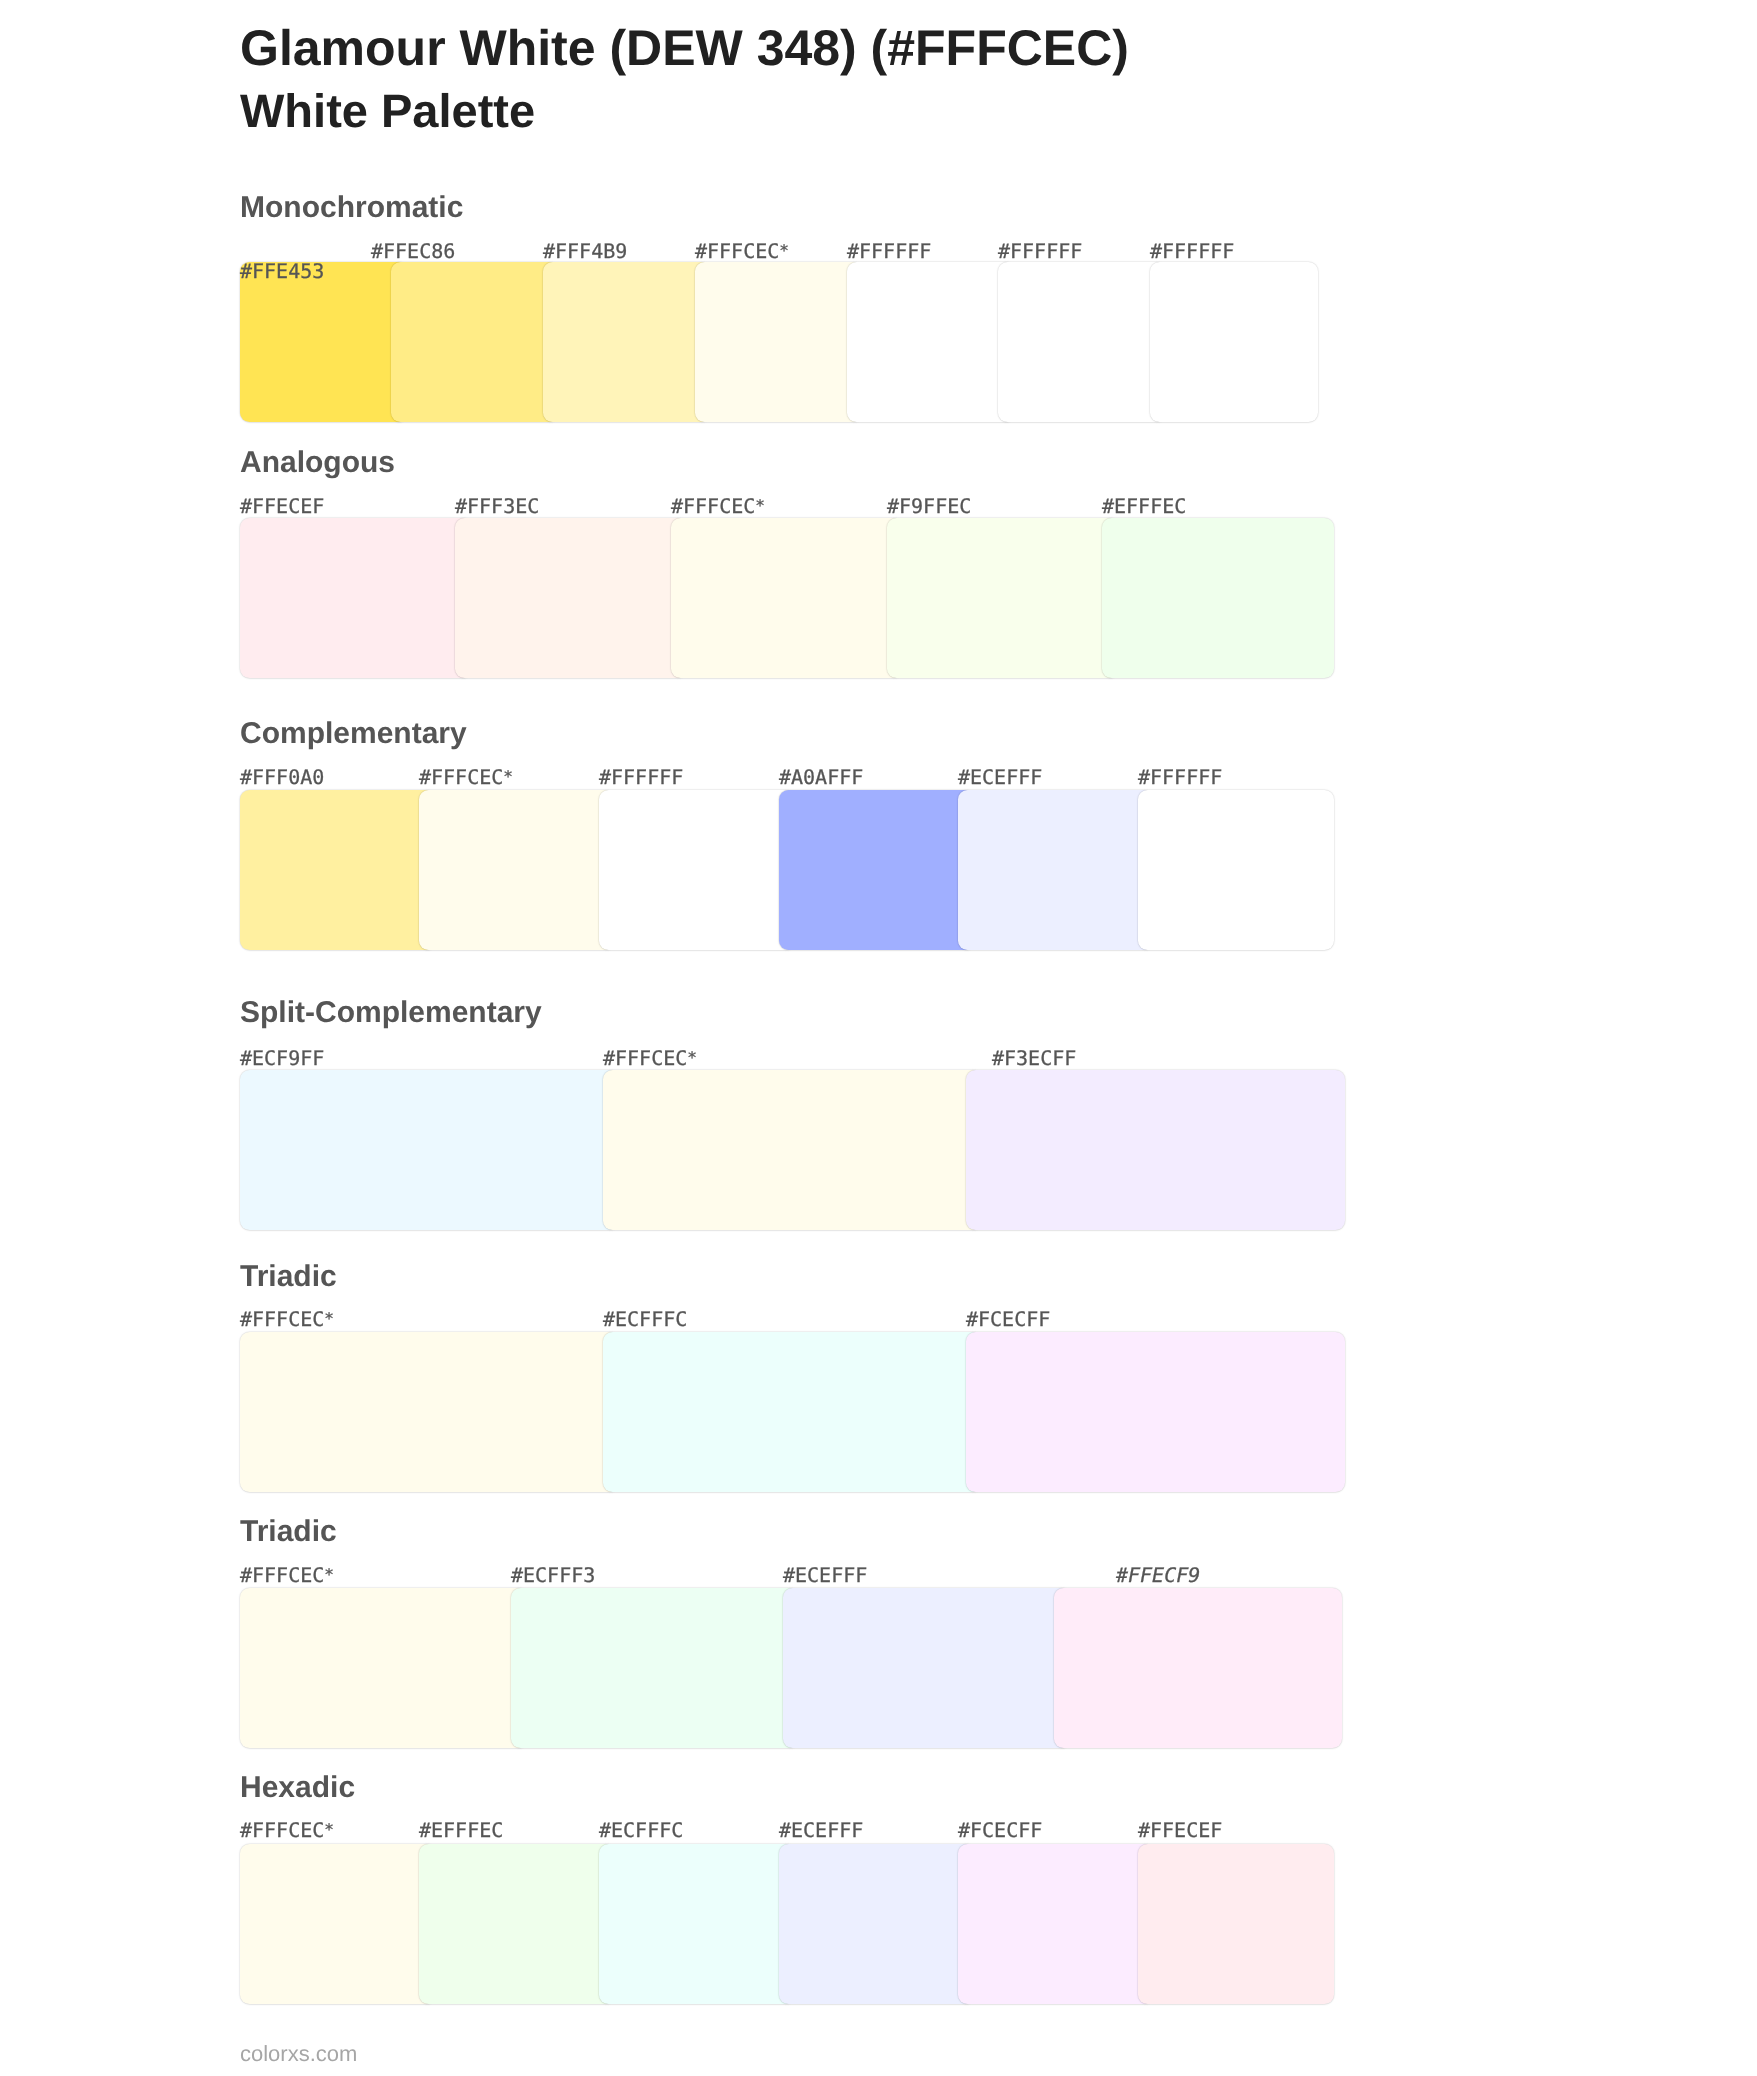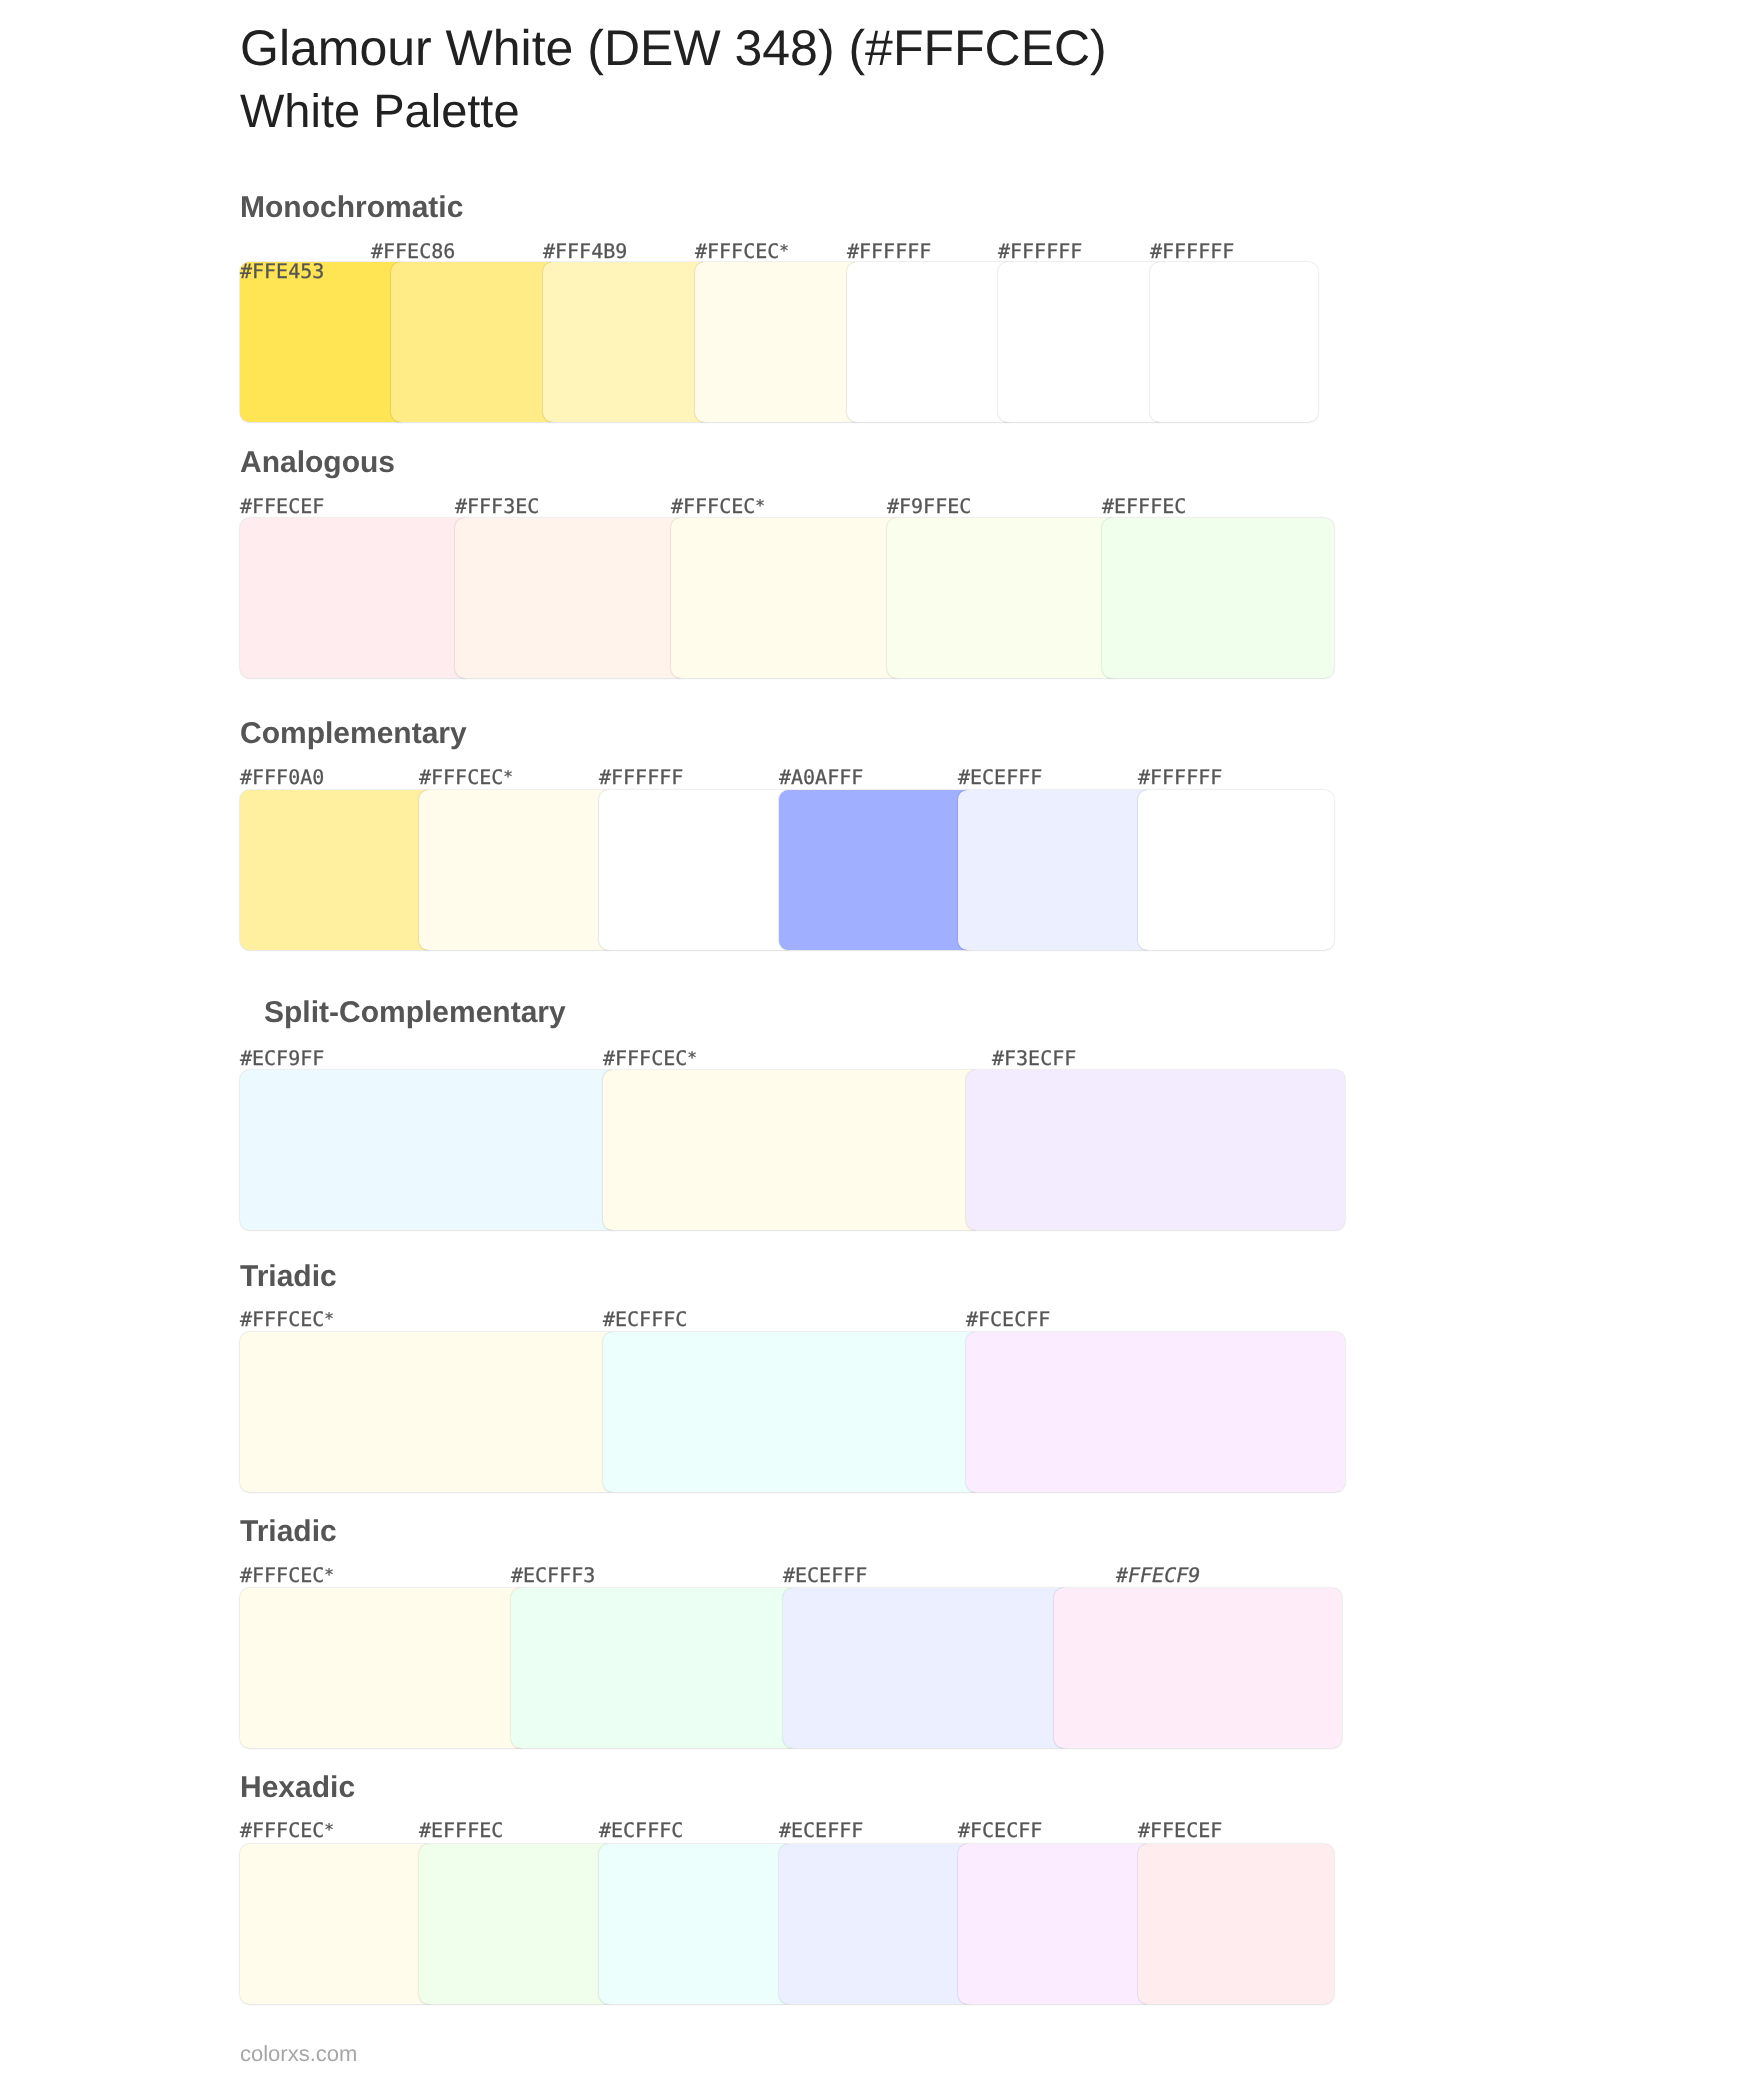--- a/index.html
+++ b/index.html
@@ -3,21 +3,21 @@
 <meta charset="utf-8">
 <title>Color Palette</title>
 <style>
   html,body{margin:0;padding:0;background:#ffffff;}
   body{width:1757px;height:2077px;overflow:hidden;
        font-family:"Liberation Sans",sans-serif;
        -webkit-font-smoothing:antialiased;text-rendering:geometricPrecision;}
   .page{position:relative;width:1757px;height:2077px;background:#fff;}
 
   .title-line{position:absolute;left:240px;white-space:nowrap;color:#212121;
-              font-weight:400;line-height:1;filter:blur(0px);}
+              font-weight:700;line-height:1;filter:blur(0px);}
   #title1{font-size:50px;top:-10.4px;}
   #title2{font-size:47px;top:48px;}
 
   .sec-title{position:absolute;left:240px;white-space:nowrap;color:#555555;
              font-weight:700;font-size:30px;line-height:1;filter:blur(0px);}
   .hex-label{position:absolute;white-space:nowrap;color:#555555;
              font-family:"DejaVu Sans Mono",monospace;
              font-weight:400;font-size:20px;line-height:1;
              -webkit-text-stroke:0.3px #555555;filter:blur(0px);}
   .base-marker{font-size:16px;line-height:0;vertical-align:baseline;position:relative;top:-2.4px;margin-left:0;letter-spacing:-2.4px;}
@@ -65,21 +65,21 @@
       <div class="swatch" title="#FFFCEC" style="left: 419px; top: 790px; width: 196px; height: 160px; background: rgb(255, 252, 236);"></div>
       <div class="hex-label" style="left: 419px; top: 767px;"><span>#FFFCEC</span><sup class="base-marker">*</sup></div>
       <div class="swatch" title="#FFFFFF" style="left: 599px; top: 790px; width: 196px; height: 160px; background: rgb(255, 255, 255);"></div>
       <div class="hex-label" style="left: 599px; top: 767px;">#FFFFFF</div>
       <div class="swatch" title="#A0AFFF" style="left: 779px; top: 790px; width: 196px; height: 160px; background: rgb(160, 175, 255);"></div>
       <div class="hex-label" style="left: 779px; top: 767px;">#A0AFFF</div>
       <div class="swatch" title="#ECEFFF" style="left: 958px; top: 790px; width: 196px; height: 160px; background: rgb(236, 239, 255);"></div>
       <div class="hex-label" style="left: 958px; top: 767px;">#ECEFFF</div>
       <div class="swatch" title="#FFFFFF" style="left: 1138px; top: 790px; width: 196px; height: 160px; background: rgb(255, 255, 255);"></div>
       <div class="hex-label" style="left: 1138px; top: 767px;">#FFFFFF</div>
-      <div class="sec-title" style="top: 998px; margin-left: 24px;">Split-Complementary</div>
+      <div class="sec-title" style="top: 998px;">Split-Complementary</div>
       <div class="swatch" title="#ECF9FF" style="left: 240px; top: 1070px; width: 379px; height: 160px; background: rgb(236, 249, 255);"></div>
       <div class="hex-label" style="left: 240px; top: 1048px;">#ECF9FF</div>
       <div class="swatch" title="#FFFCEC" style="left: 603px; top: 1070px; width: 379px; height: 160px; background: rgb(255, 252, 236);"></div>
       <div class="hex-label" style="left: 603px; top: 1048px;"><span>#FFFCEC</span><sup class="base-marker">*</sup></div>
       <div class="swatch" title="#F3ECFF" style="left: 966px; top: 1070px; width: 379px; height: 160px; background: rgb(243, 236, 255);"></div>
       <div class="hex-label" style="left: 966px; top: 1048px; margin-left: 26px;">#F3ECFF</div>
       <div class="sec-title" style="top: 1262px;">Triadic</div>
       <div class="swatch" title="#FFFCEC" style="left: 240px; top: 1332px; width: 379px; height: 160px; background: rgb(255, 252, 236);"></div>
       <div class="hex-label" style="left: 240px; top: 1309px;"><span>#FFFCEC</span><sup class="base-marker">*</sup></div>
       <div class="swatch" title="#ECFFFC" style="left: 603px; top: 1332px; width: 379px; height: 160px; background: rgb(236, 255, 252);"></div>

